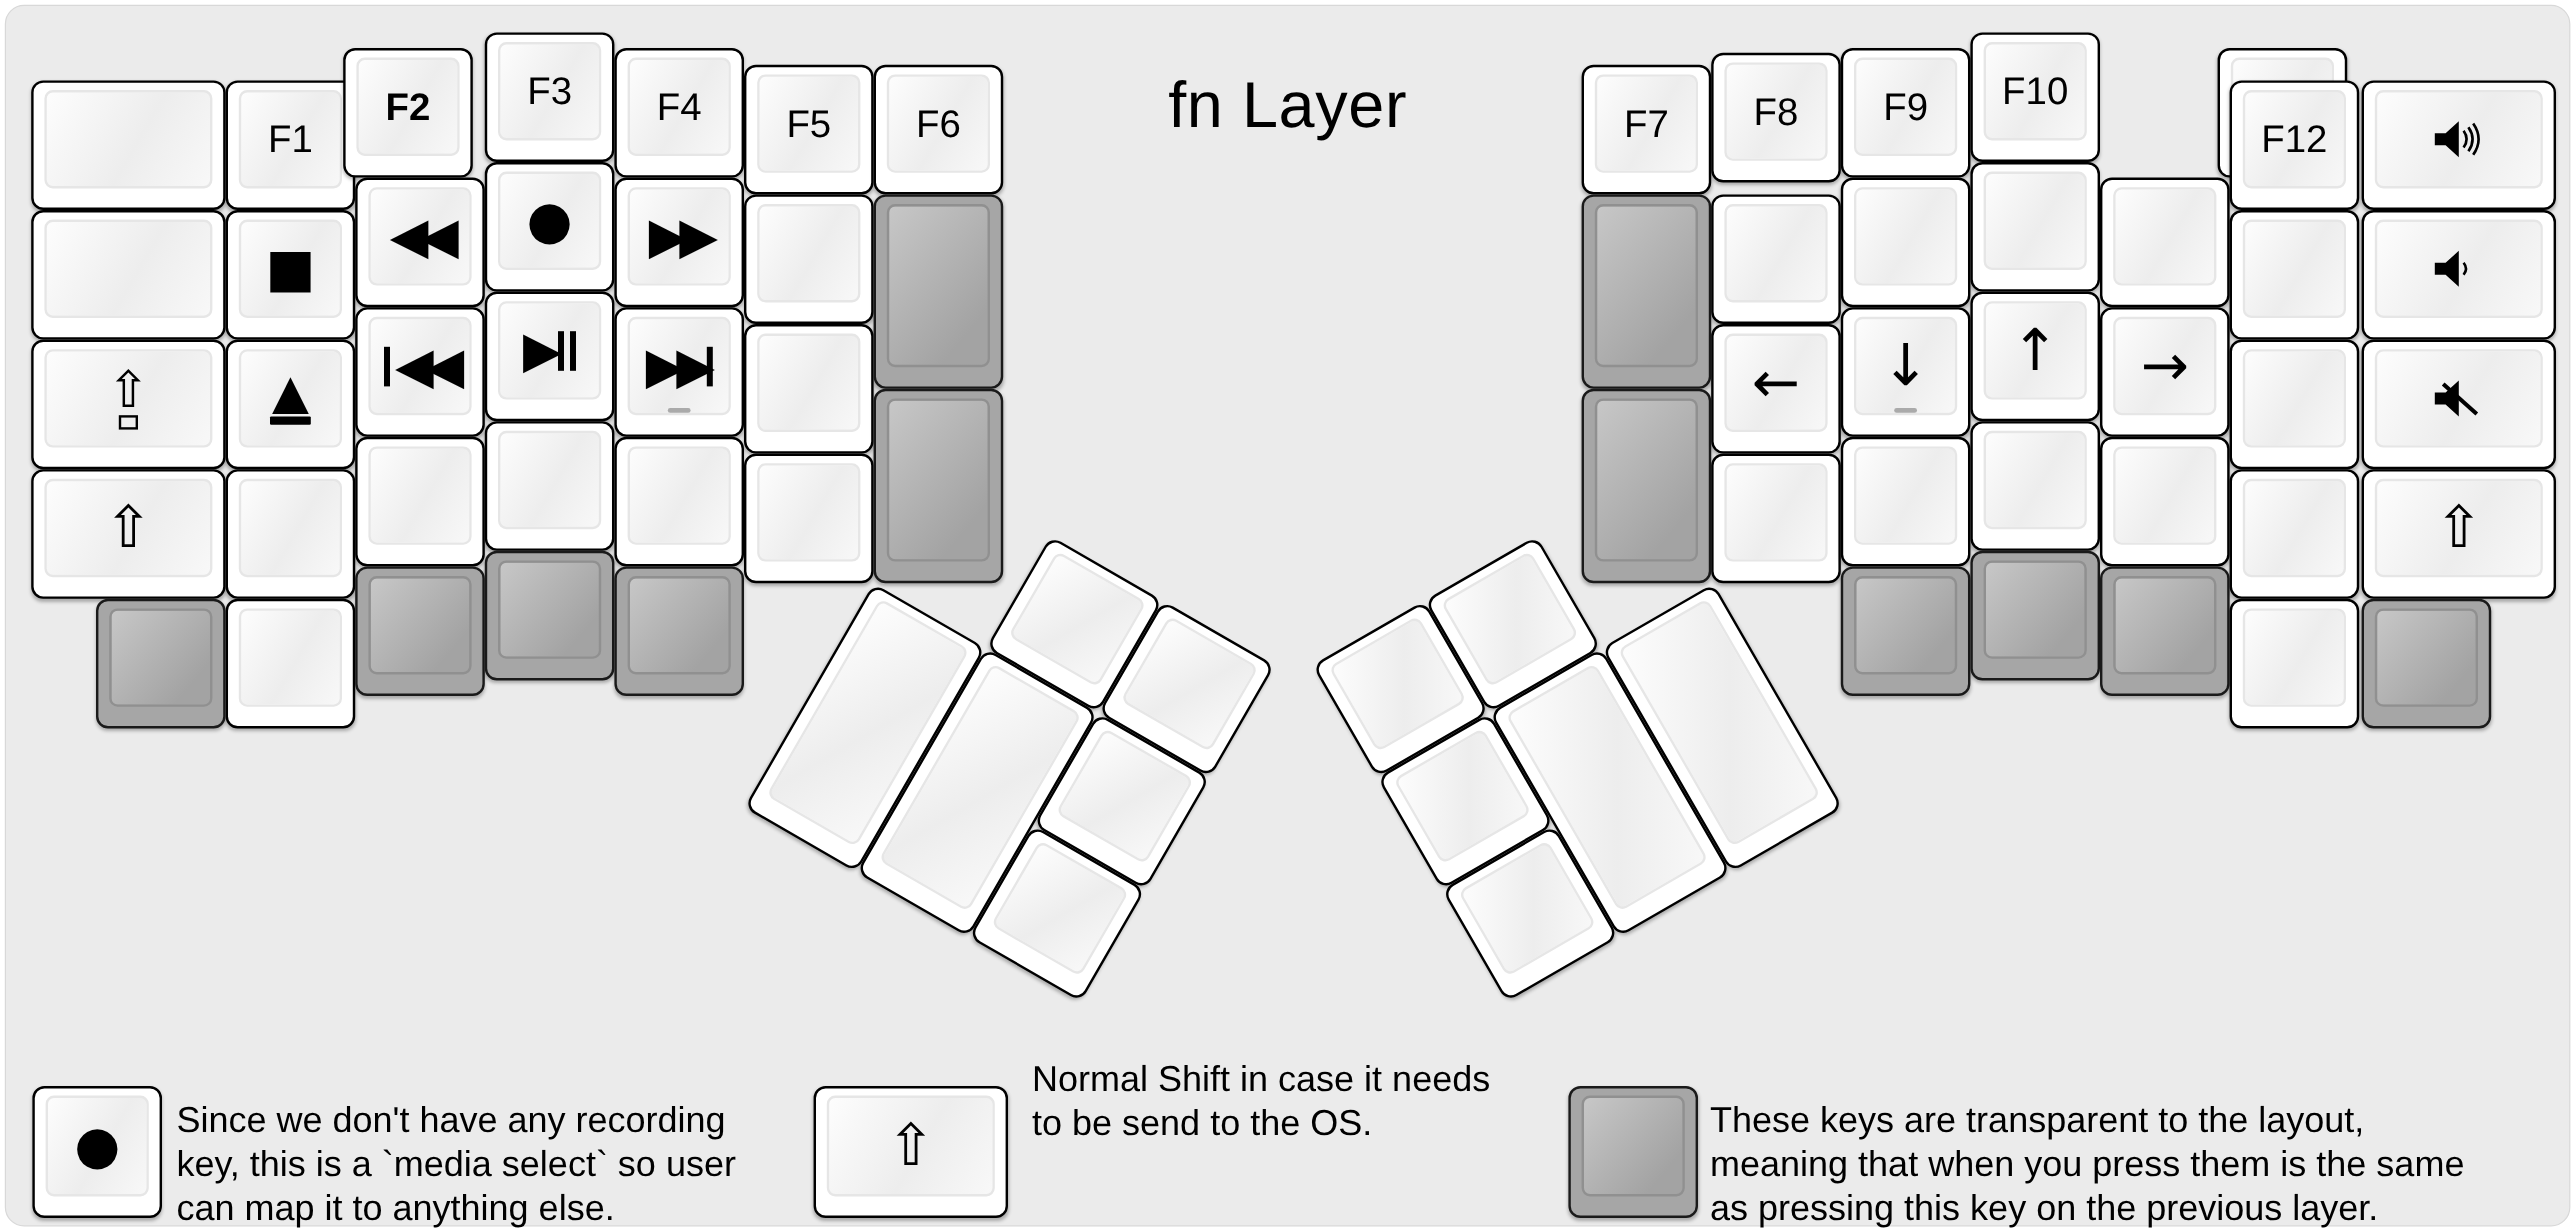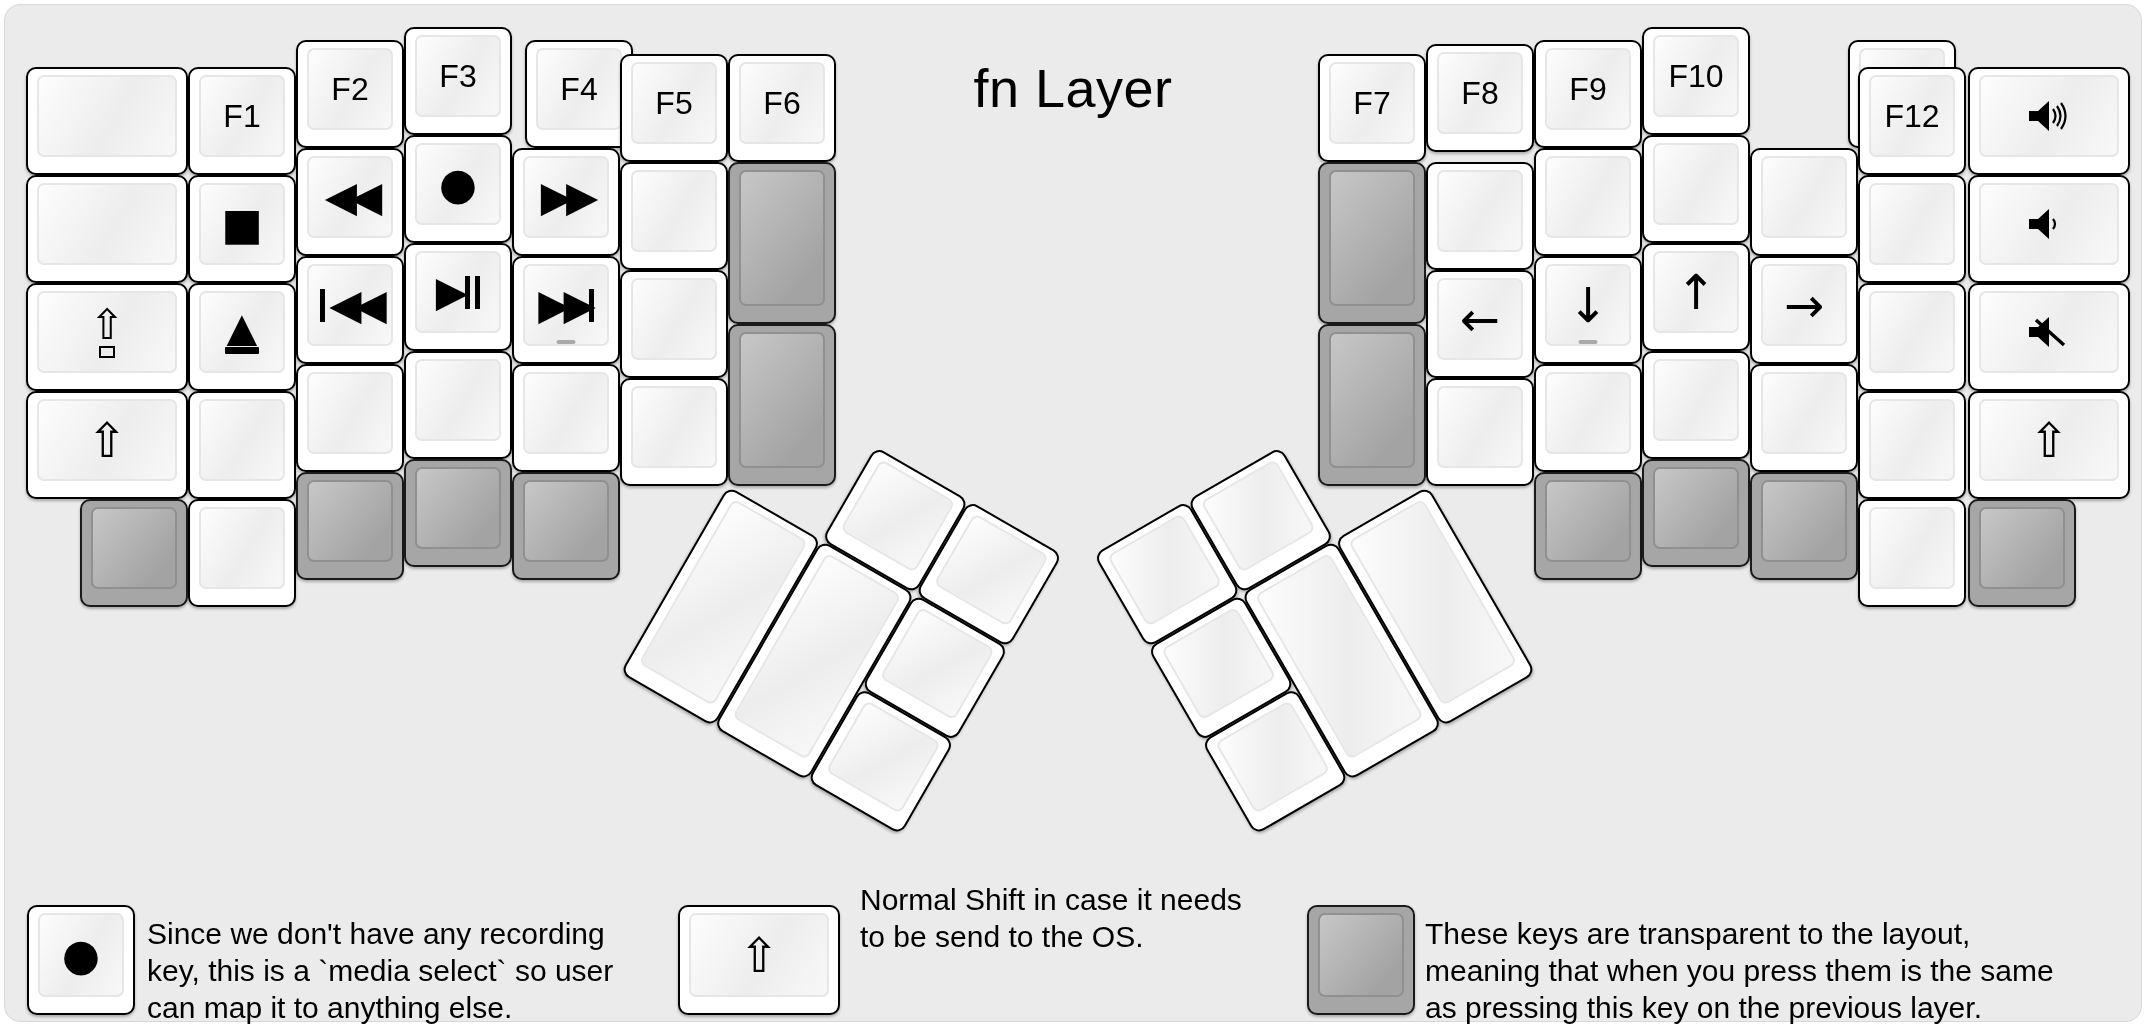--- a/index.html
+++ b/index.html
@@ -97,21 +97,21 @@
         <div class="key" style="left: 183px; top: 494px; width: 108px; height: 108px;">
           <div class="cap">
             <div class="lab t-blank"></div>
           </div>
         </div>
         <div class="key g" style="left: 75px; top: 494px; width: 108px; height: 108px;">
           <div class="cap">
             <div class="lab t-blank"></div>
           </div>
         </div>
-        <div class="key" style="left: 291px; top: 35px; width: 108px; height: 108px;">
+        <div class="key" style="left: 281px; top: 35px; width: 108px; height: 108px; font-weight: bold;">
           <div class="cap">
             <div class="lab t-txt">F2</div>
           </div>
         </div>
         <div class="key" style="left: 291px; top: 143px; width: 108px; height: 108px;">
           <div class="cap">
             <div class="lab t-tri">◀◀</div>
           </div>
         </div>
         <div class="key" style="left: 291px; top: 251px; width: 108px; height: 108px;">
@@ -147,21 +147,21 @@
         <div class="key" style="left: 399px; top: 346px; width: 108px; height: 108px;">
           <div class="cap">
             <div class="lab t-blank"></div>
           </div>
         </div>
         <div class="key g" style="left: 399px; top: 454px; width: 108px; height: 108px;">
           <div class="cap">
             <div class="lab t-blank"></div>
           </div>
         </div>
-        <div class="key" style="left: 520px; top: 35px; width: 108px; height: 108px;">
+        <div class="key" style="left: 507px; top: 35px; width: 108px; height: 108px;">
           <div class="cap">
             <div class="lab t-txt">F4</div>
           </div>
         </div>
         <div class="key" style="left: 507px; top: 143px; width: 108px; height: 108px;">
           <div class="cap">
             <div class="lab t-tri">▶▶</div>
           </div>
         </div>
         <div class="key" style="left: 507px; top: 251px; width: 108px; height: 108px;">

